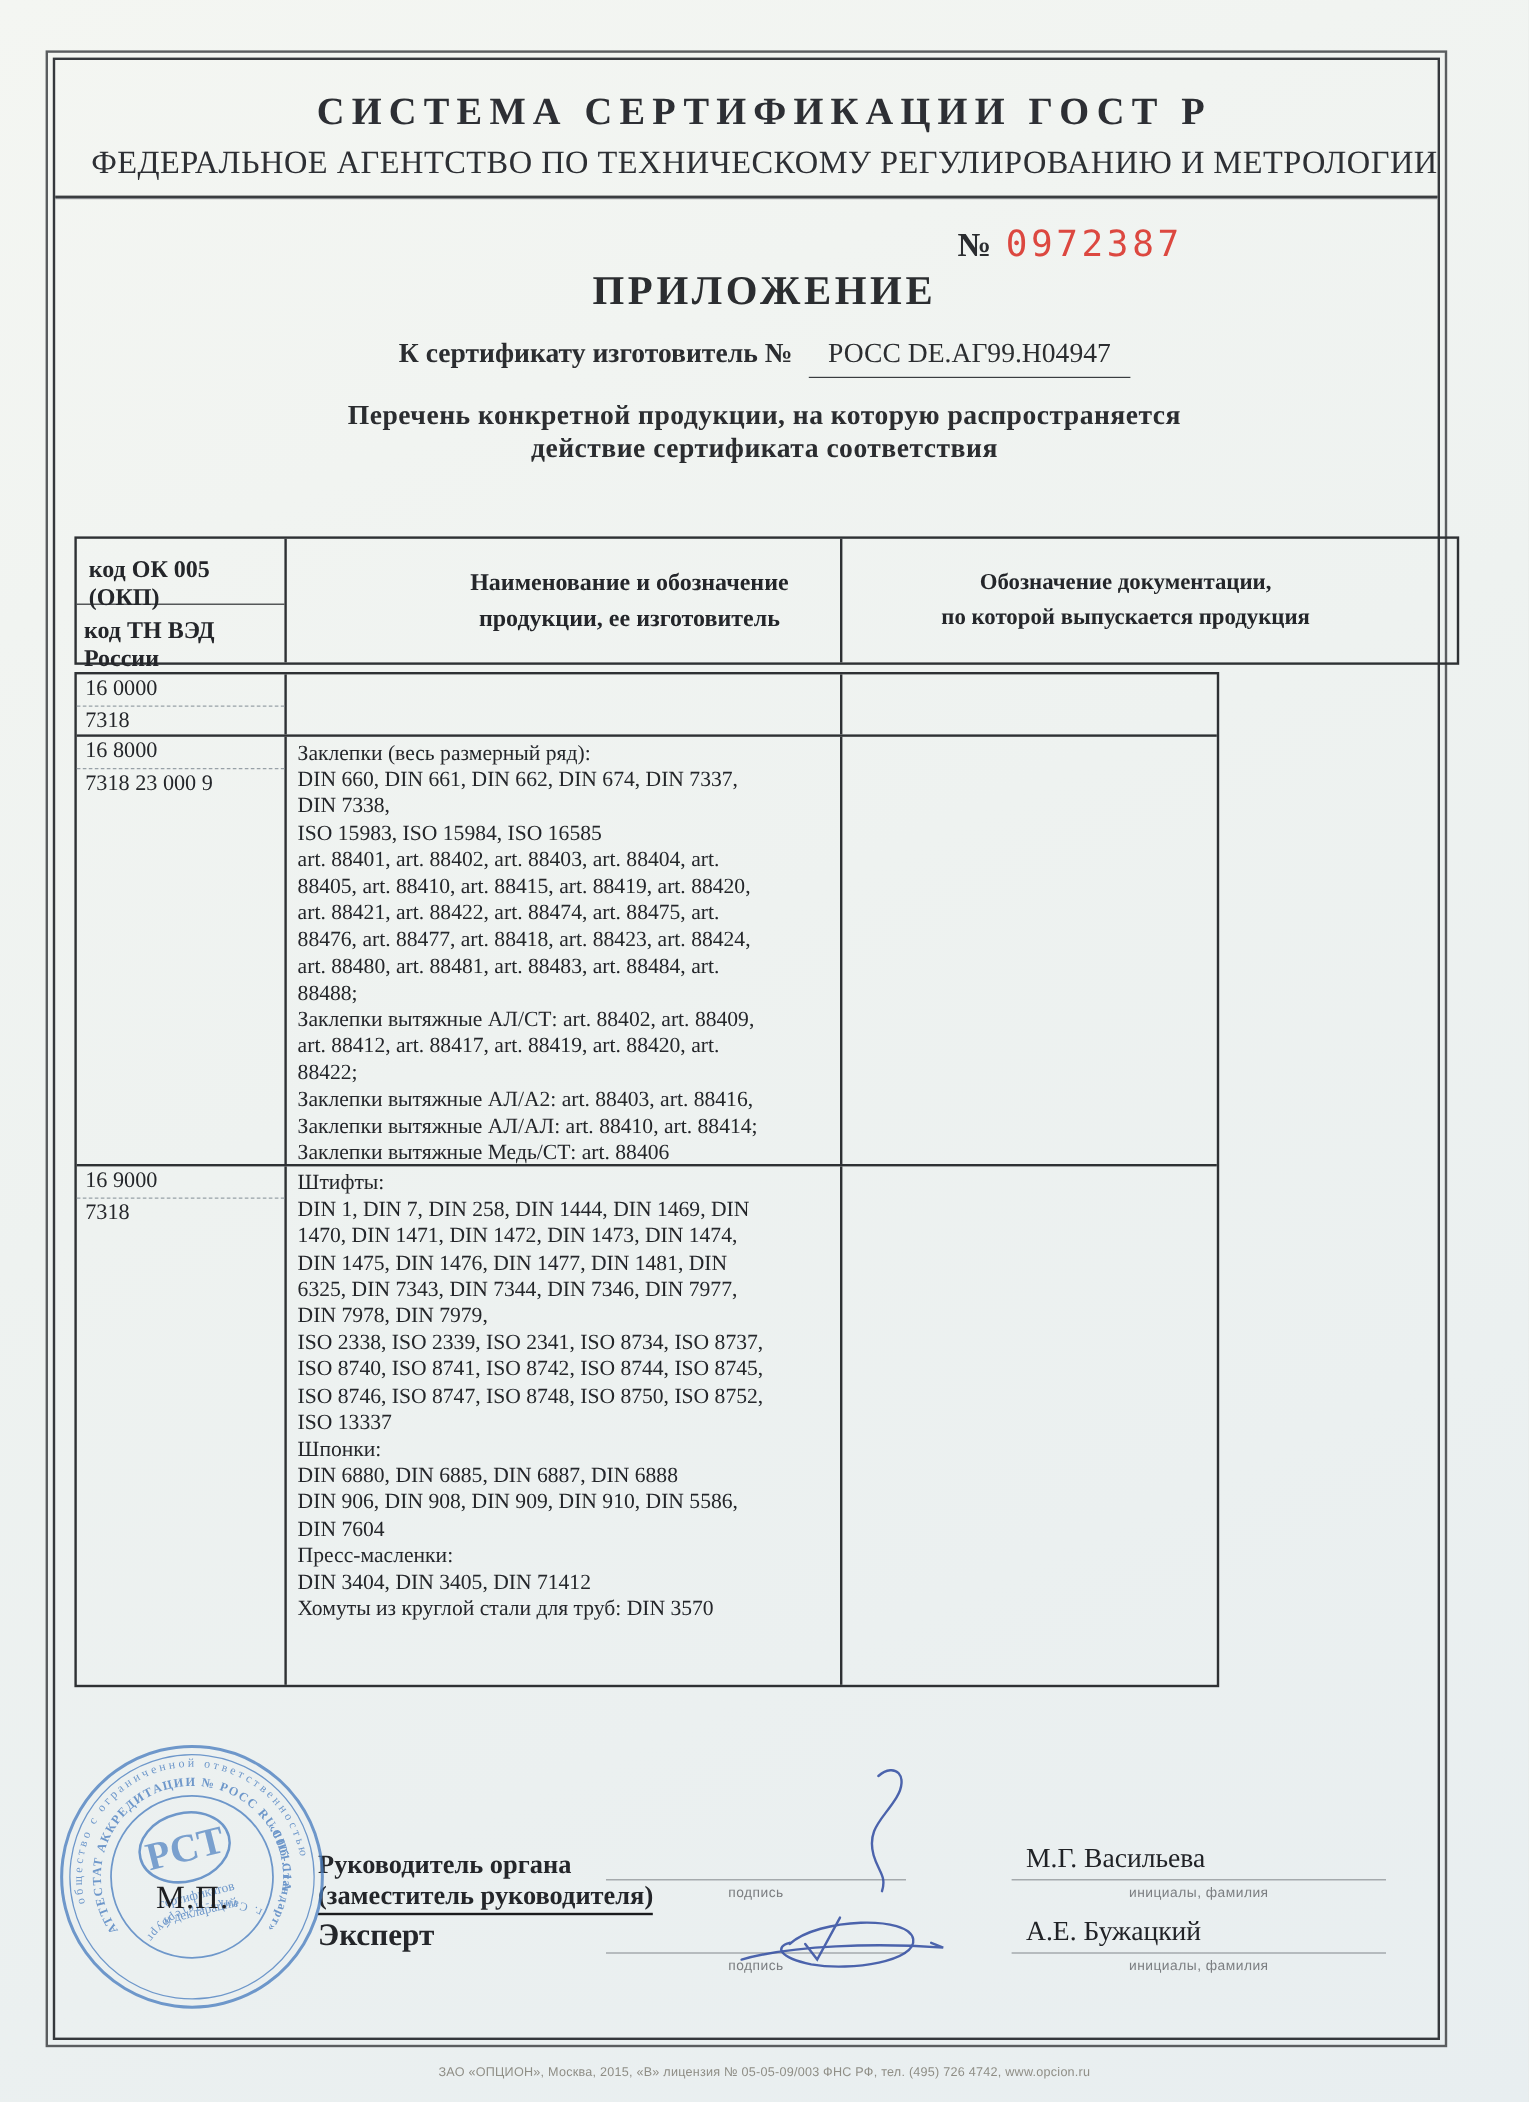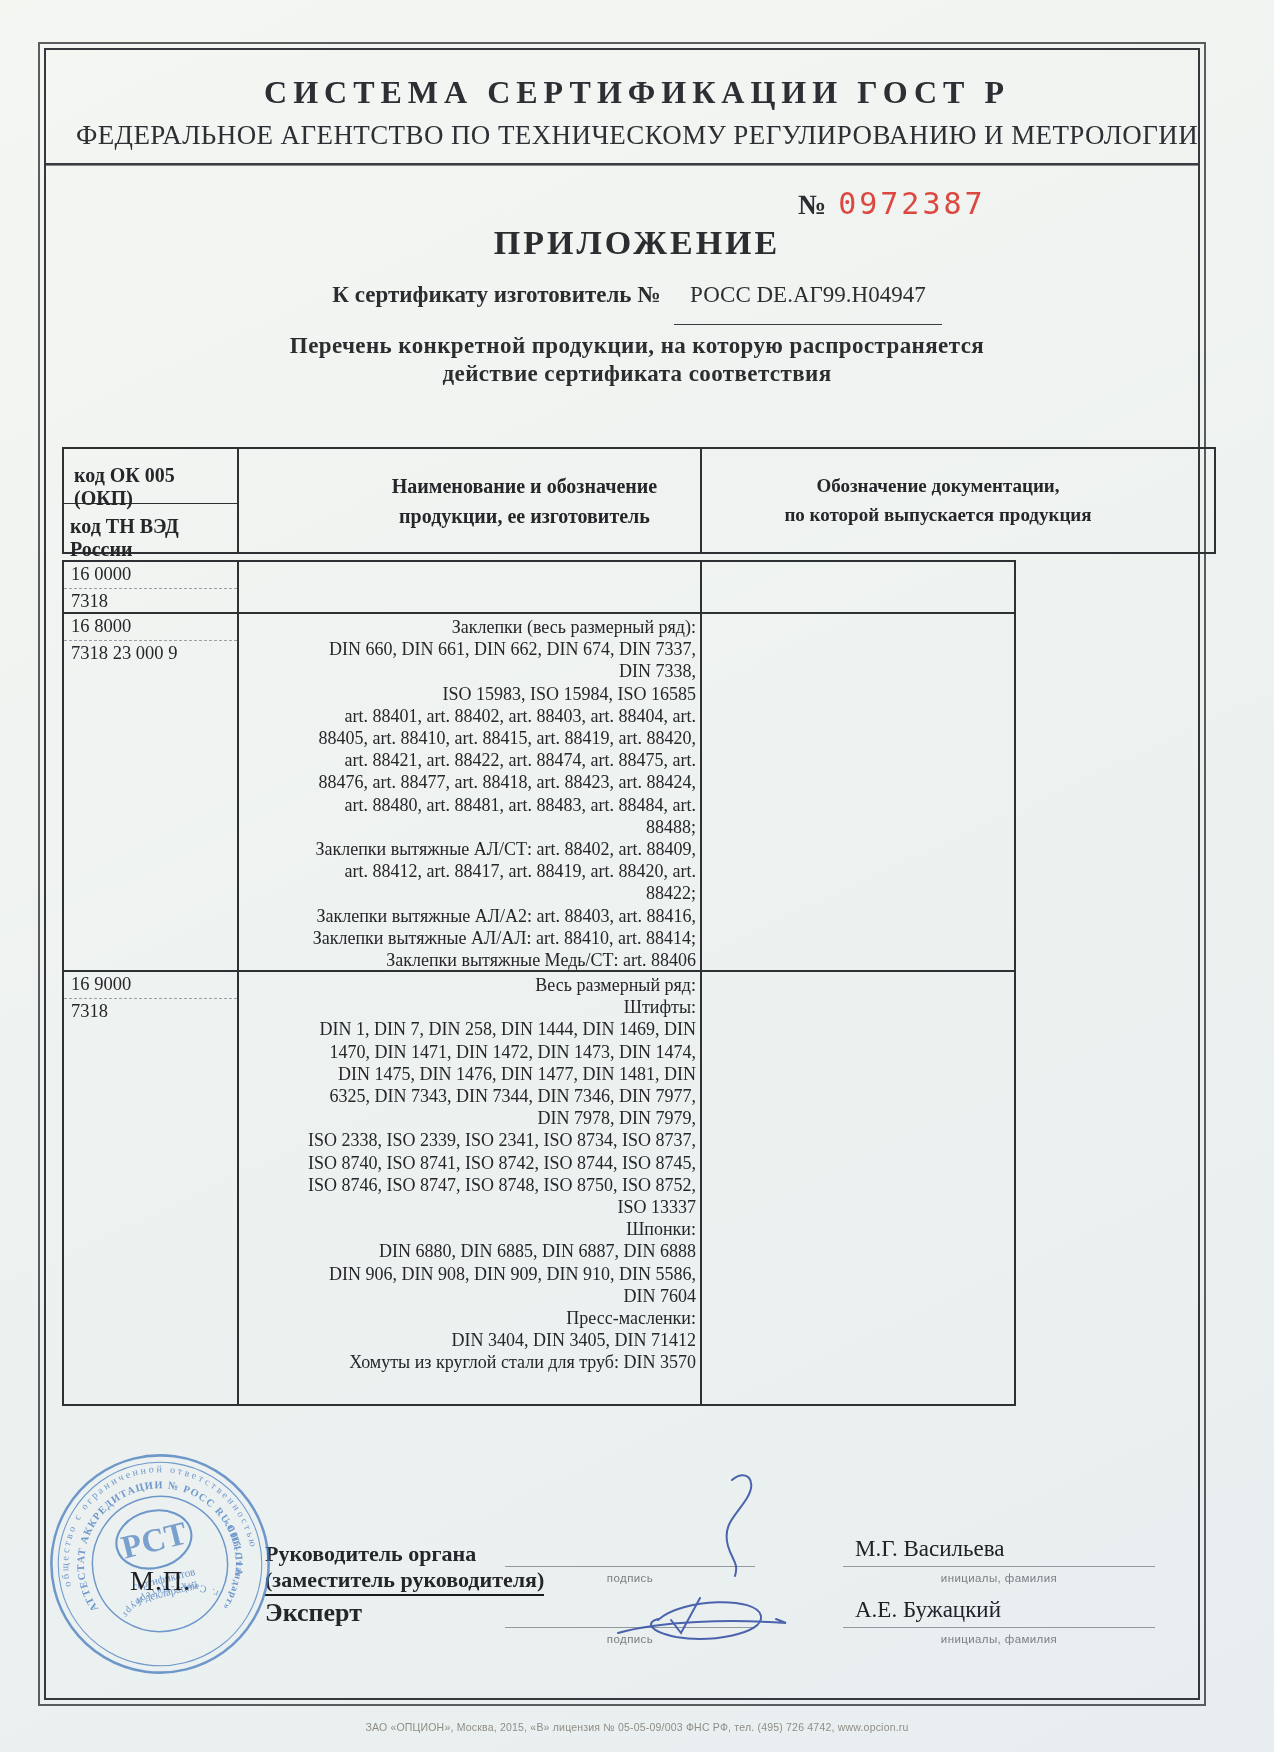--- a/index.html
+++ b/index.html
@@ -20,21 +20,21 @@
   
   .doc-number{position:absolute;left:798px;top:186px;white-space:nowrap;}
   .no-label{font-size:28px;font-weight:bold;color:#2b2d30;}
   .no-value{font-family:"DejaVu Sans Mono",monospace;font-size:30px;color:#dc4840;
             letter-spacing:3px;margin-left:8px;}
   
   .title{position:absolute;top:224px;left:0;width:100%;text-align:center;font-size:34px;
          font-weight:bold;letter-spacing:3px;color:#2b2d30;}
   .cert-line{position:absolute;top:282px;left:0;width:100%;text-align:center;font-size:23px;
              font-weight:600;color:#2b2d30;white-space:nowrap;}
-  .cert-num{font-weight:400;border-bottom:1.5px solid #3a3d40;padding:0 16px 17px 16px;margin-left:8px;}
+  .cert-num{font-weight:400;border-bottom:1.5px solid #3a3d40;padding:0 16px 7px 16px;margin-left:8px;}
   .desc{position:absolute;left:0;width:100%;text-align:center;font-size:23px;font-weight:bold;
         letter-spacing:0.4px;color:#2b2d30;white-space:nowrap;}
   .d1{top:333px;} .d2{top:361px;}
   
   .thead{position:absolute;left:62px;top:447px;width:1154px;height:107px;display:flex;
          border:2px solid #2e3134;box-sizing:border-box;}
   .tbody{position:absolute;left:62px;top:560px;width:954px;border:2px solid #2e3134;box-sizing:border-box;}
   .cell{box-sizing:border-box;}
   .c1{flex:0 0 175px;width:175px;border-right:2px solid #2e3134;display:flex;flex-direction:column;}
   .c2{flex:0 0 463px;width:463px;border-right:2px solid #2e3134;}
@@ -47,21 +47,21 @@
   .thead .c2{padding-left:110px;}
   .thead .c3{padding-right:40px;font-size:19px;}
   .hline{white-space:nowrap;}
   .trow{display:flex;border-bottom:2px solid #2e3134;}
   .trow:last-child{border-bottom:none;}
   .r0{height:50px;} .r1{height:356px;} .r2{height:432px;}
   .code-top{font-size:18.5px;height:27px;padding:2px 4px 0 7px;border-bottom:1px dashed #98a1a7;
             box-sizing:border-box;white-space:nowrap;}
   .code-bot{font-size:18.5px;padding:2px 4px 0 7px;white-space:nowrap;}
   .tbody .c2{padding:2px 4px 0 9px;}
-  .pline{font-size:18px;line-height:22.2px;white-space:nowrap;text-align:right;}
+  .pline{font-size:18px;line-height:22.2px;white-space:nowrap;}
   
   .sig-role1a{position:absolute;left:265px;top:1541px;font-size:22px;font-weight:bold;}
   .sig-role1b{position:absolute;left:265px;top:1567px;font-size:22px;font-weight:bold;
               border-bottom:2.5px solid #1a1b1d;padding-bottom:1px;}
   .sig-role2{position:absolute;left:265px;top:1598px;font-size:26px;font-weight:bold;}
   .sig-line{position:absolute;border-top:1.5px solid #94999d;}
   .sl1{left:505px;top:1566px;width:250px;}
   .sl2{left:505px;top:1627px;width:250px;}
   .nl1{left:843px;top:1566px;width:312px;}
   .nl2{left:843px;top:1627px;width:312px;}
@@ -158,21 +158,20 @@
           <div class="pline">Заклепки вытяжные Медь/СТ: art. 88406</div>
         </div>
         <div class="cell c3"></div>
       </div>
       <div class="trow r2">
         <div class="cell c1">
           <div class="code-top">16 9000</div>
           <div class="code-bot">7318</div>
         </div>
         <div class="cell c2">
-          <div class="pline">Весь размерный ряд:</div>
           <div class="pline">Штифты:</div>
           <div class="pline">DIN 1, DIN 7, DIN 258, DIN 1444, DIN 1469,  DIN</div>
           <div class="pline">1470, DIN 1471, DIN 1472, DIN 1473, DIN 1474,</div>
           <div class="pline">DIN 1475, DIN 1476, DIN 1477, DIN 1481, DIN</div>
           <div class="pline">6325, DIN 7343, DIN 7344, DIN 7346, DIN 7977,</div>
           <div class="pline">DIN 7978, DIN 7979,</div>
           <div class="pline">ISO 2338, ISO 2339, ISO 2341, ISO 8734, ISO 8737,</div>
           <div class="pline">ISO 8740, ISO 8741, ISO 8742, ISO 8744, ISO 8745,</div>
           <div class="pline">ISO 8746, ISO 8747, ISO 8748, ISO 8750, ISO 8752,</div>
           <div class="pline">ISO 13337</div>

